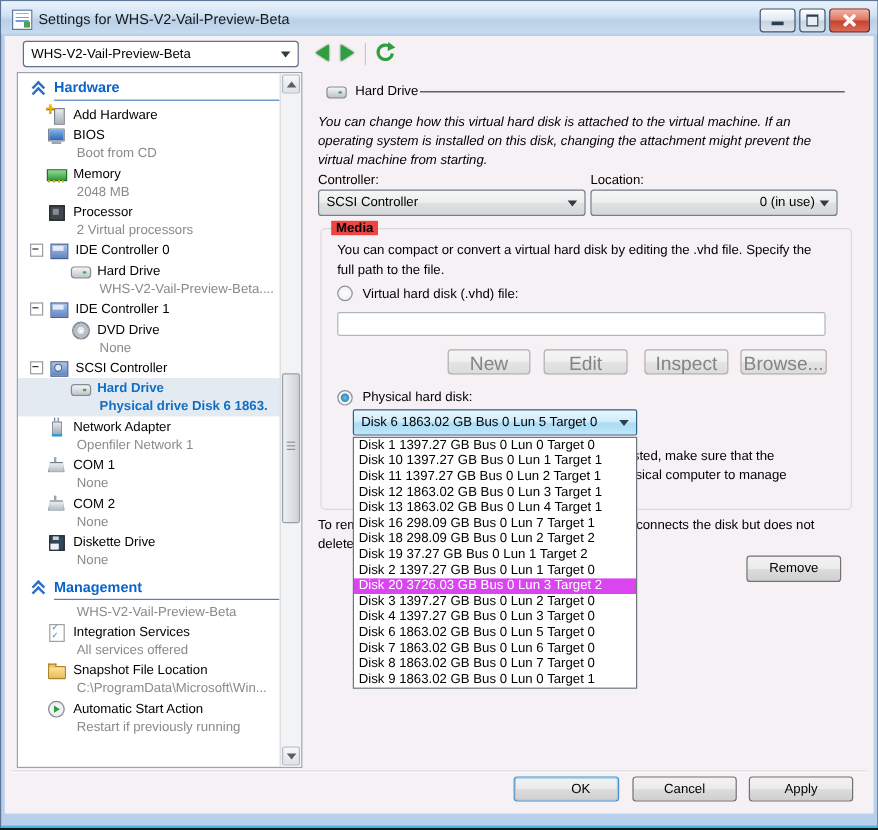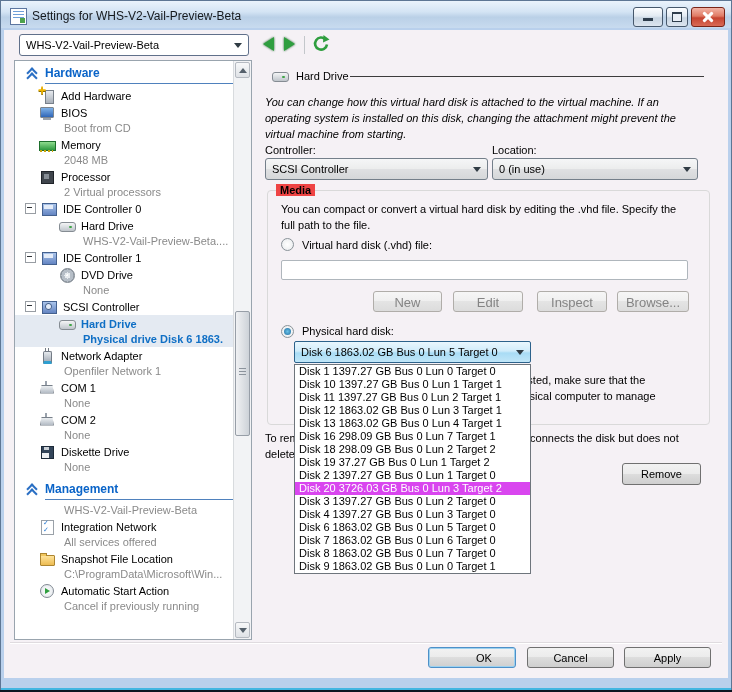--- a/index.html
+++ b/index.html
@@ -135,36 +135,36 @@
 
   
   .pn-hdr-text{position:absolute;left:296px;top:70px;font-size:11px;}
   .pn-hdr-icon{position:absolute;left:272px;top:68px;}
   .pn-rule{position:absolute;left:350px;top:76px;width:354px;height:1px;background:#3c3c3c;}
   .multiline{white-space:pre-line;line-height:16px;}
   .pn-intro{position:absolute;left:265px;top:94px;width:448px;font-style:italic;}
   .lbl-controller{position:absolute;left:265px;top:144px;}
   .lbl-location{position:absolute;left:492px;top:144px;}
   .combo-controller{left:265px;top:158px;width:223px;}
-  .combo-location{left:492px;top:158px;width:206px;}
+  .combo-location{left:492px;top:158px;width:206px;text-align:right;}
 
   .groupbox{position:absolute;left:267px;top:190px;width:441px;height:233px;border:1px solid #d9d9d9;border-radius:4px;}
   .group-label{position:absolute;left:276px;top:184px;background:#ef4444;padding:0 4px;font-weight:bold;}
   .media-text{position:absolute;left:281px;top:201px;width:420px;}
   .radio{position:absolute;width:13px;height:13px;border-radius:50%;border:1px solid #8a9399;
          background:radial-gradient(#ffffff,#e7eaec);box-sizing:border-box;}
   .radio.on::after{content:"";position:absolute;left:2px;top:2px;width:7px;height:7px;border-radius:50%;
          background:radial-gradient(#6ac2e8,#1d6a9e);}
   .vhd-radio{left:281px;top:238px;}
   .vhd-label{position:absolute;left:302px;top:239px;}
   .vhd-input{position:absolute;left:281px;top:260px;width:407px;height:20px;background:#fff;
          border:1px solid #afb6bc;border-radius:2px;box-sizing:border-box;font:11px "Liberation Sans",sans-serif;padding:0 4px;}
   .gbtn{position:absolute;top:291px;height:21px;border:1px solid #b0ada9;border-radius:3px;box-sizing:border-box;
         background:linear-gradient(#f6f6f6,#efefef 50%,#e4e4e4 50%,#dcdcdc);color:#848484;
-        text-align:center;padding-top:3px;font-size:13px;}
+        text-align:center;padding-top:3px;font-size:16px;}
   .b-new{left:373px;width:69px;} .b-edit{left:453px;width:70px;} .b-inspect{left:537px;width:70px;} .b-browse{left:617px;width:72px;}
   .phys-radio{left:281px;top:325px;}
   .phys-label{position:absolute;left:302px;top:325px;}
   .combo-phys{left:294px;top:341px;width:237px;}
   .phys-help{position:absolute;left:295px;top:372px;width:412px;}
   .remove-text{position:absolute;left:265px;top:430px;width:450px;}
   .pbtn{position:absolute;height:22px;border:1px solid #707070;border-radius:3px;box-sizing:border-box;
         background:linear-gradient(#f2f2f2,#ebebeb 50%,#dddddd 50%,#cfcfcf);
         text-align:center;padding-top:4px;font-size:11px;}
   .b-remove{left:622px;top:463px;width:79px;}
@@ -304,33 +304,33 @@
 
       <div class="sb-h" style="margin-top:4px">
         <span class="chev"></span>
         <span>Management</span>
       </div>
       <div class="sb-underline"></div>
 
       <div class="sub1">WHS-V2-Vail-Preview-Beta</div>
       <div class="row">
         <span class="ic ic-integr"></span>
-        <span>Integration Network</span>
+        <span>Integration Services</span>
       </div>
       <div class="sub1">All services offered</div>
       <div class="row">
         <span class="ic ic-snapshot"></span>
         <span>Snapshot File Location</span>
       </div>
       <div class="sub1">C:\ProgramData\Microsoft\Win...</div>
       <div class="row">
         <span class="ic ic-autostart"></span>
         <span>Automatic Start Action</span>
       </div>
-      <div class="sub1">Cancel if previously running</div>
+      <div class="sub1">Restart if previously running</div>
     </div>
 
     <div class="sb-scroll">
       <div class="sb-btn sb-up">
           <span class="tri-up"></span>
         </div>
       <div class="sb-thumb"></div>
       <div class="sb-btn sb-down">
           <span class="tri-down"></span>
         </div>

